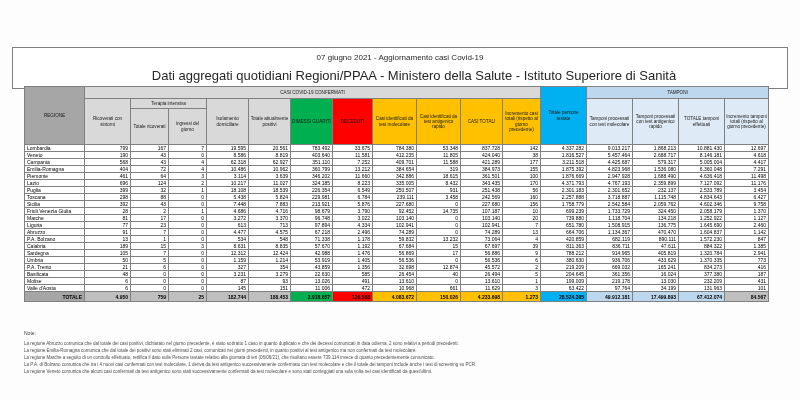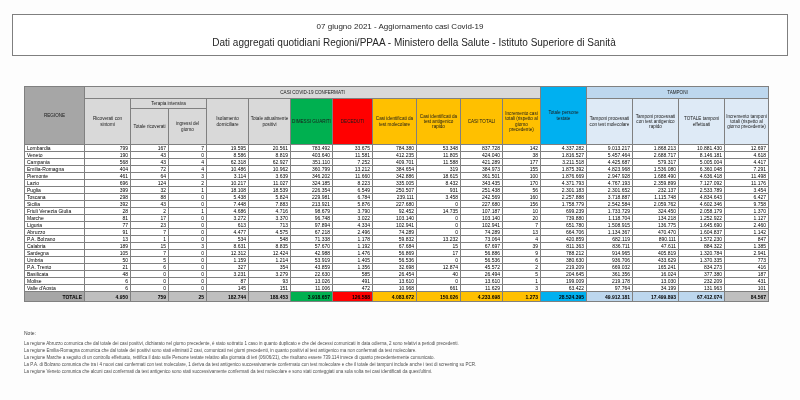--- a/index.html
+++ b/index.html
@@ -6,26 +6,26 @@
   html,body { width:800px; height:400px; }
   body {
     font-family: "Liberation Sans", sans-serif;
     background:#f1f1f1;
     position:relative;
     overflow:hidden;
   }
   .page { position:absolute; inset:0; background:#fdfdfd; }
 
   .title-box {
-    position:absolute; left:12px; top:14px; width:776px; height:42px;
+    position:absolute; left:12px; top:47px; width:776px; height:42px;
     background:#ffffff; border:1px solid #7f7f7f;
     display:flex; flex-direction:column; justify-content:center; align-items:center; gap:6px;
   }
   .title-box .l1 { font-size:8px; color:#262626; }
-  .title-box .l2 { font-size:10px; color:#262626;margin-left:28px; }
+  .title-box .l2 { font-size:13px; color:#262626;margin-left:28px; }
 
   table.covid {
     position:absolute; left:24px; top:86px;
     border-collapse:collapse; table-layout:fixed;
   }
   table.covid th, table.covid td {
     border:1px solid #808080;
     font-size:5px; line-height:6px;
     overflow:hidden; white-space:nowrap;
   }

